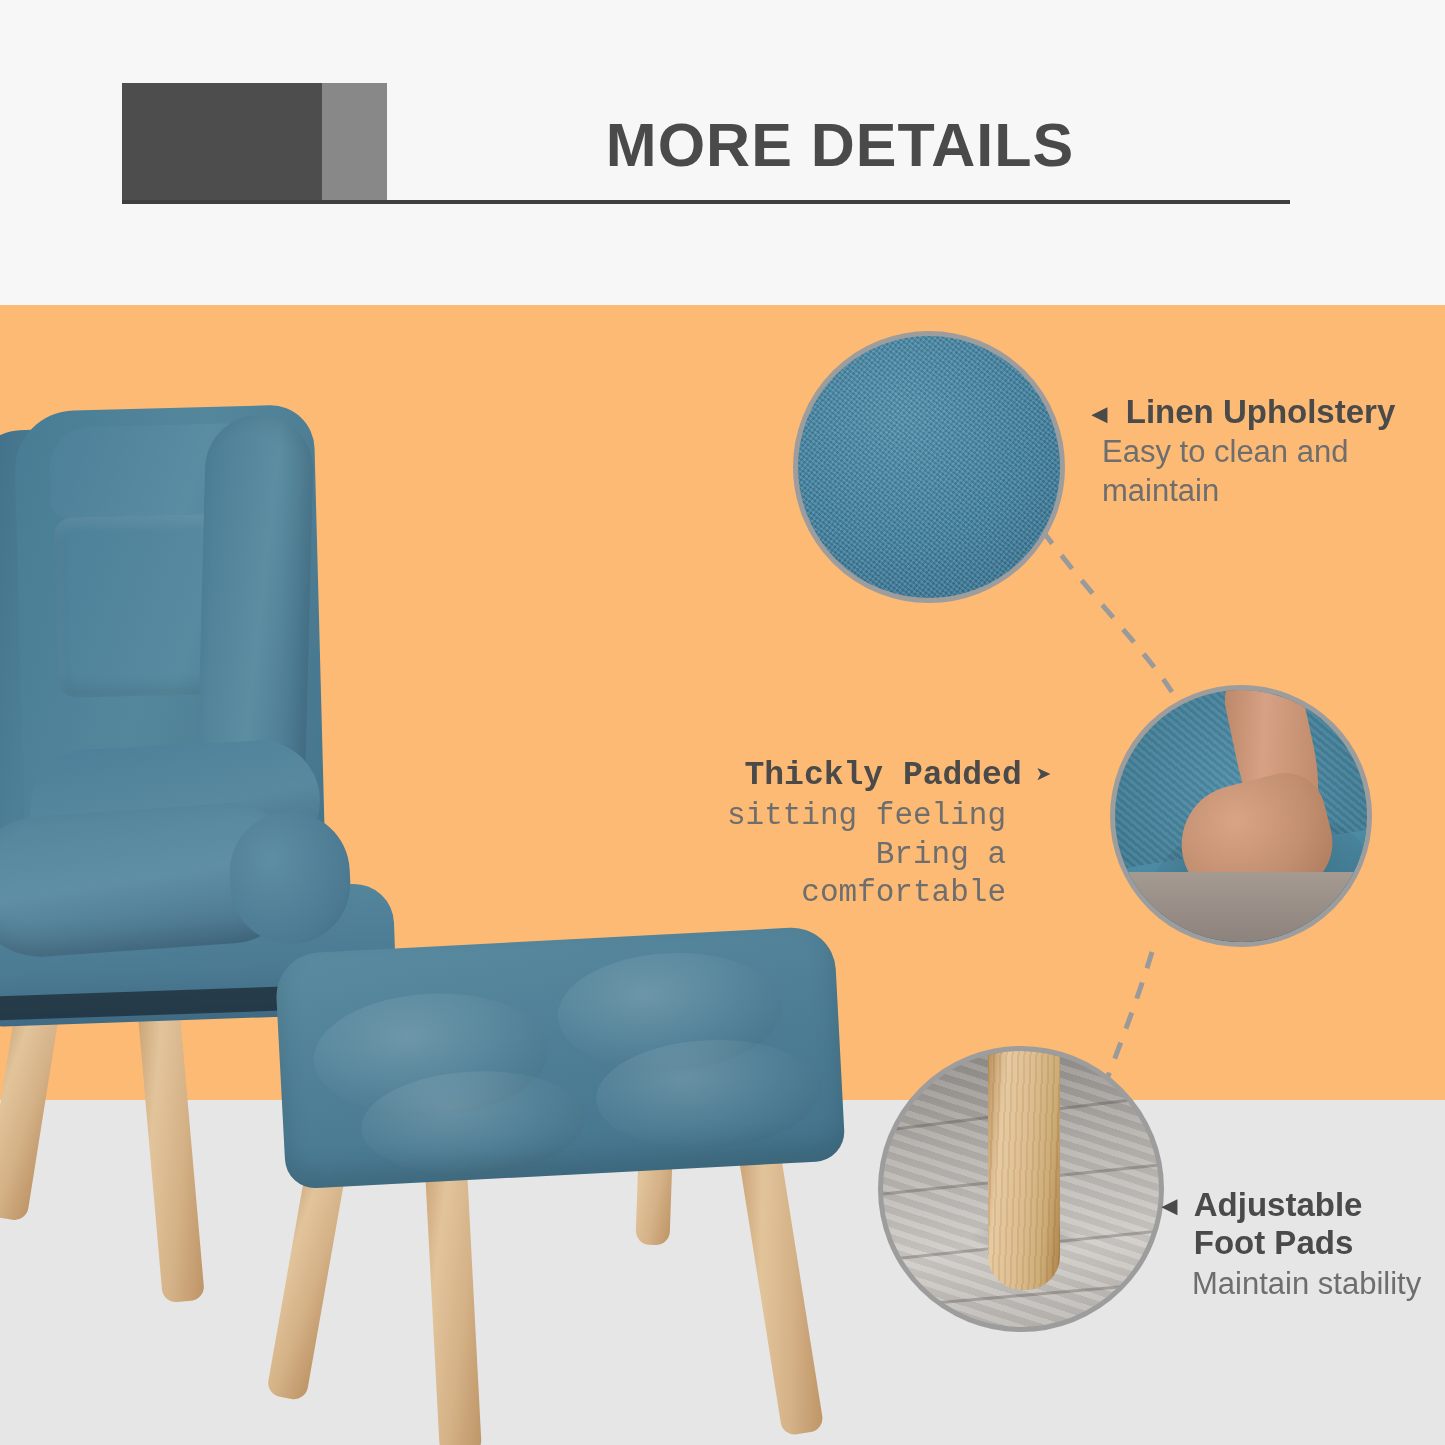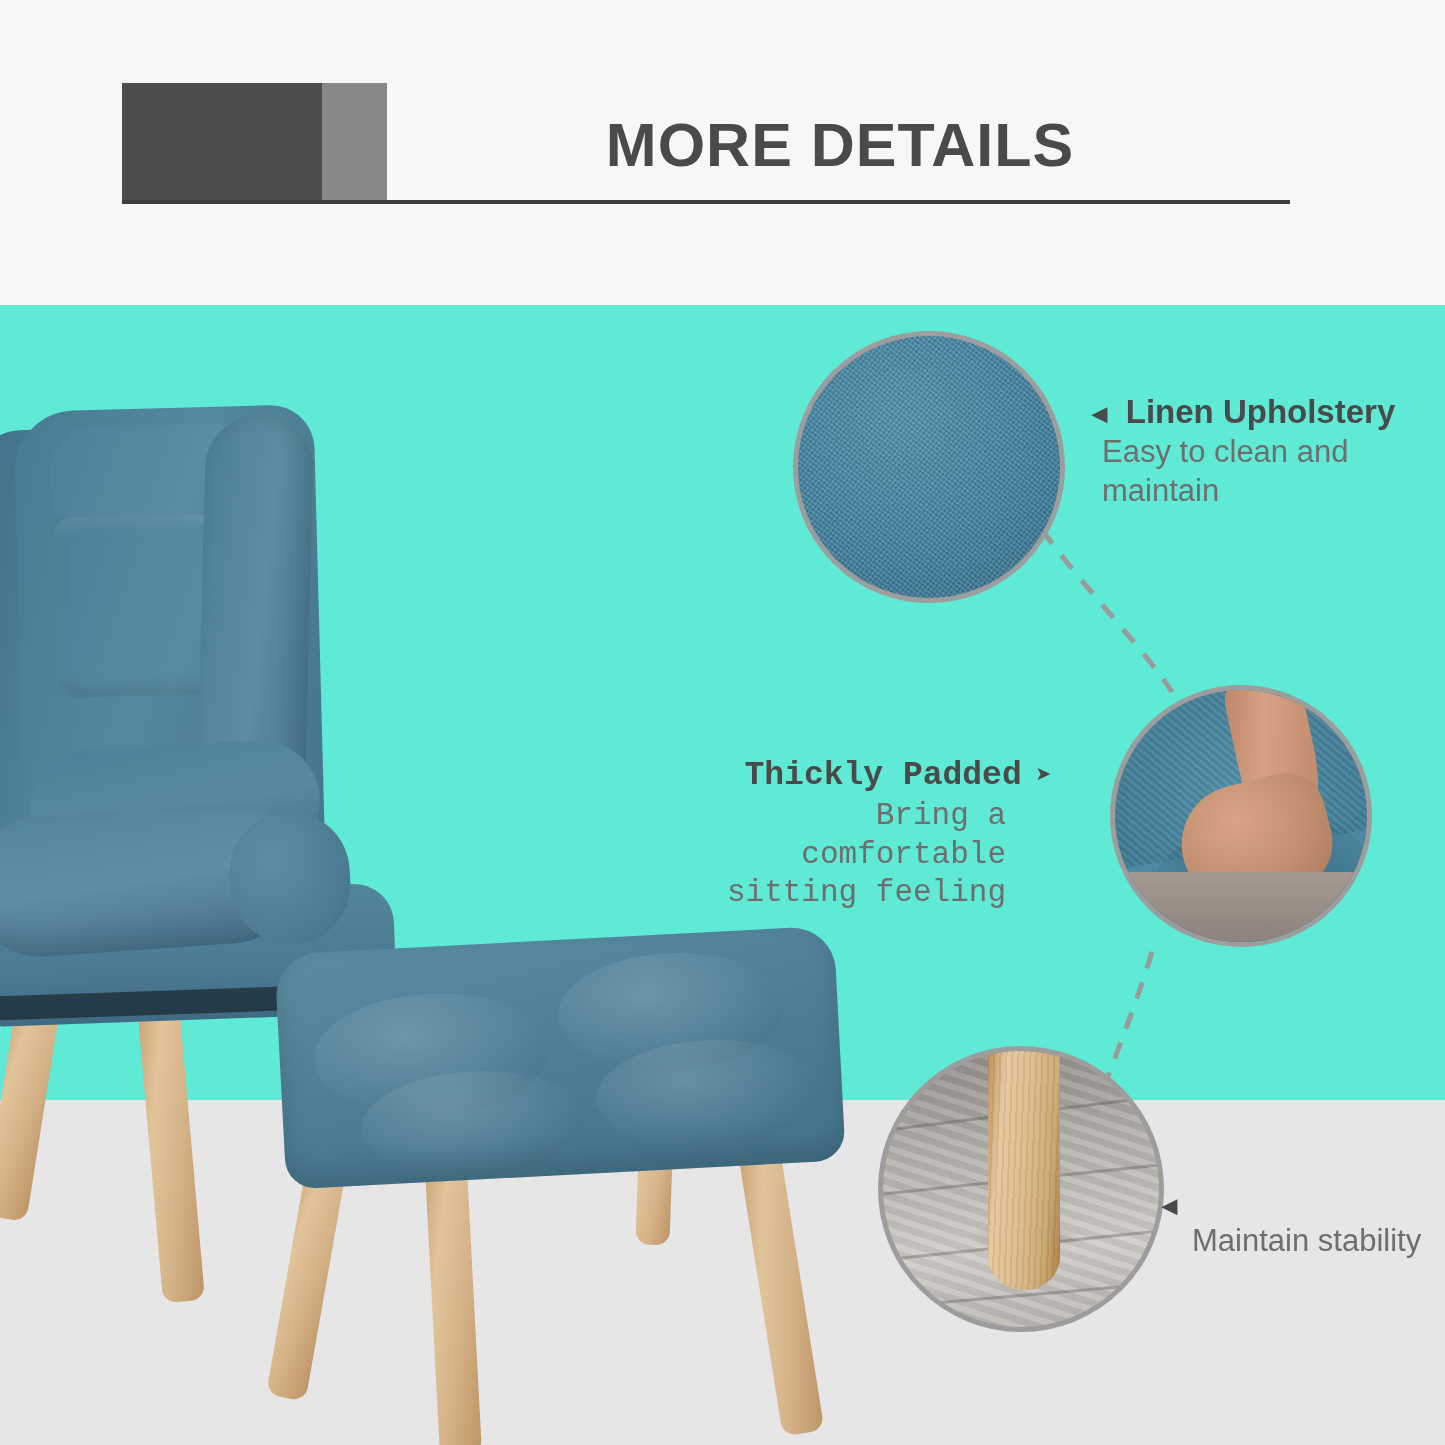--- a/index.html
+++ b/index.html
@@ -5,21 +5,21 @@
   html, body {
     margin: 0;
     padding: 0;
     background: #ffffff;
   }
   #page {
     position: relative;
     width: 1445px;
     height: 1445px;
     overflow: hidden;
-    background: #5eead4;
+    background: #fdba74;
     font-family: "Liberation Sans", sans-serif;
   }
 
   
   .header-band {
     position: absolute;
     left: 0; top: 0;
     width: 1445px; height: 305px;
     background: #f7f7f7;
   }
@@ -419,38 +419,42 @@
     <div class="hand-fist"></div>
     <div class="carpet-strip"></div>
   </div>
 
   <div class="callout callout-padded">
     <div class="row">
       <span class="callout-title">Thickly Padded</span>
       <span class="marker">➤</span>
     </div>
     <div class="callout-sub" style="margin-right:46px;">
+      <div>sitting feeling</div>
       <div>Bring a comfortable</div>
-      <div>sitting feeling</div>
     </div>
   </div>
 
   <div class="detail-circle circle-foot">
     <div class="carpet-seam" style="top:22%;  transform:rotate(-7deg);"></div>
     <div class="carpet-seam" style="top:46%;  transform:rotate(-6deg);"></div>
     <div class="carpet-seam" style="top:70%;  transform:rotate(-6deg);"></div>
     <div class="carpet-seam" style="top:88%;  transform:rotate(-5deg);"></div>
     <div class="foot-shadow"></div>
     <div class="foot-leg">
       <div class="foot-leg-grain"></div>
     </div>
   </div>
 
   <div class="callout callout-foot">
     <div class="row">
       <span class="marker" style="margin-top:7px;">◄</span>
+      <span class="callout-title-wrap">
+        <span style="display:block;">Adjustable</span>
+        <span style="display:block;">Foot Pads</span>
+      </span>
     </div>
     <div class="callout-sub" style="margin-left:36px;">
       <div>Maintain stability</div>
     </div>
   </div>
 
 </div>
 
 </body></html>

